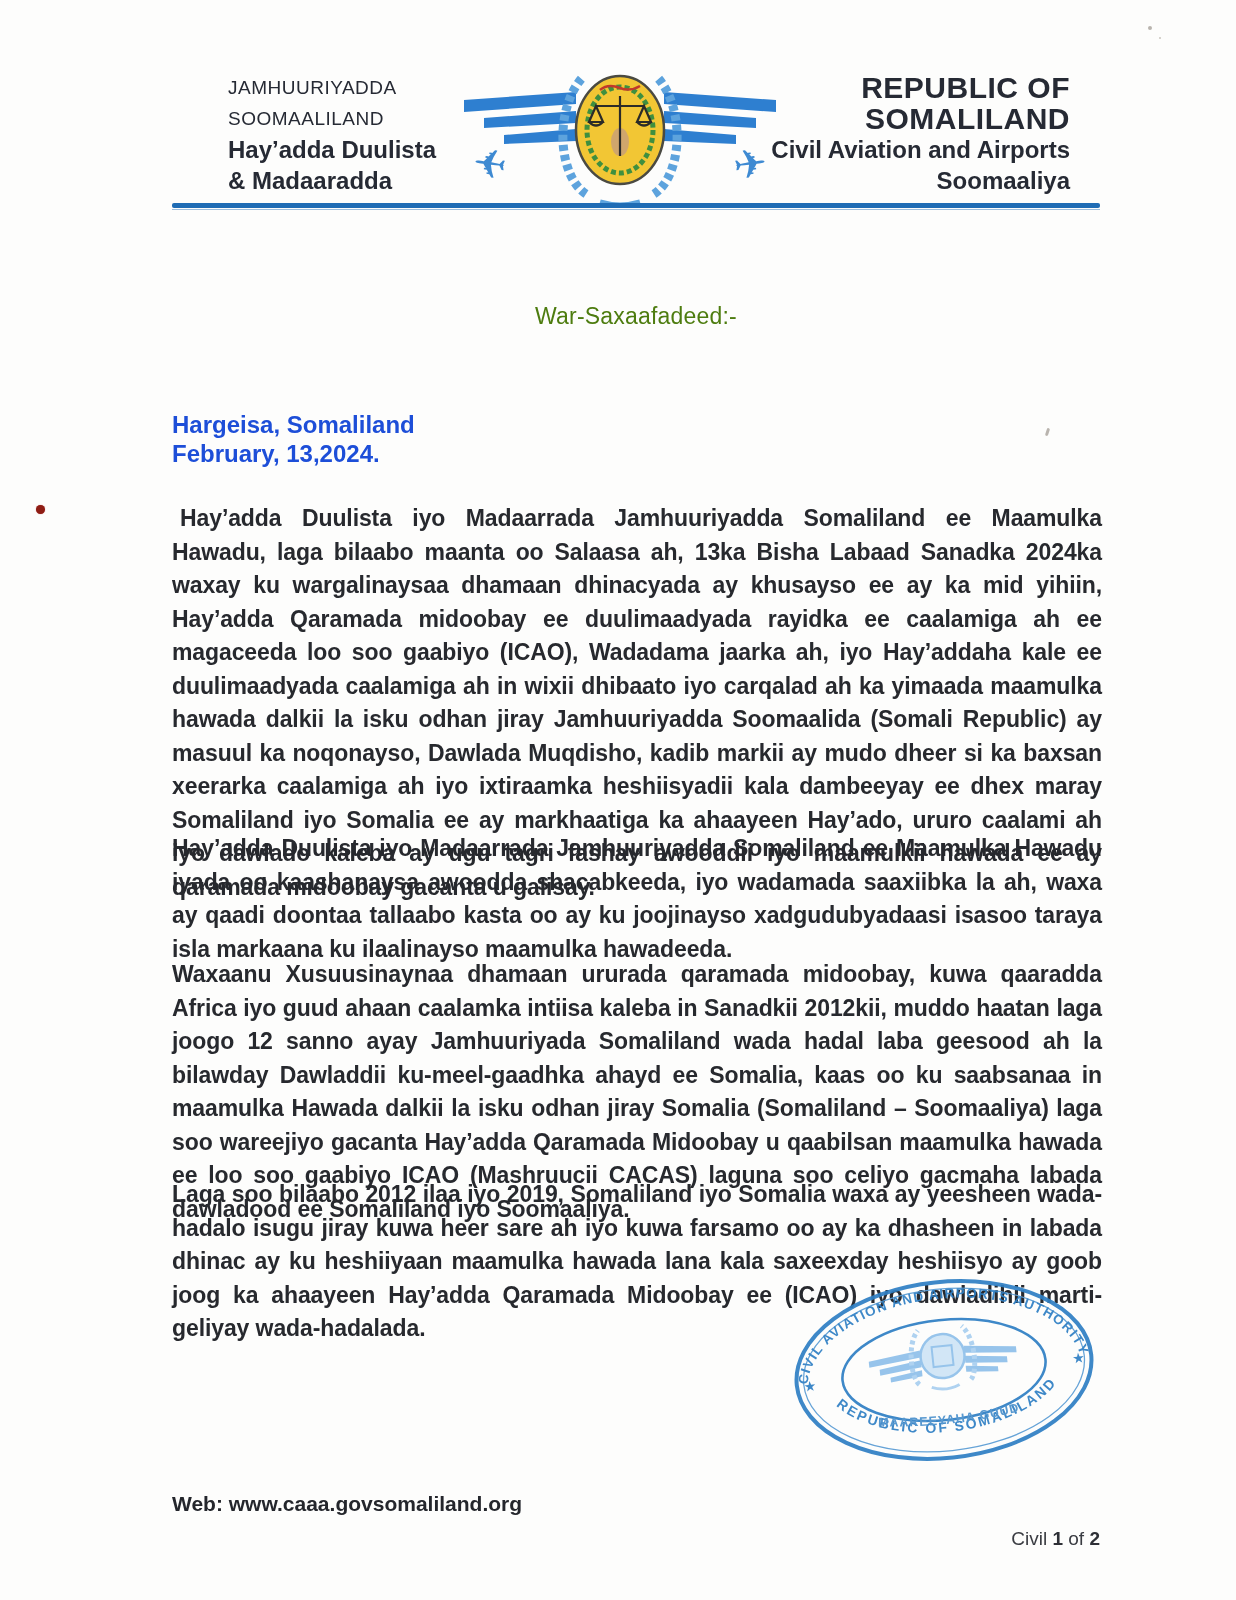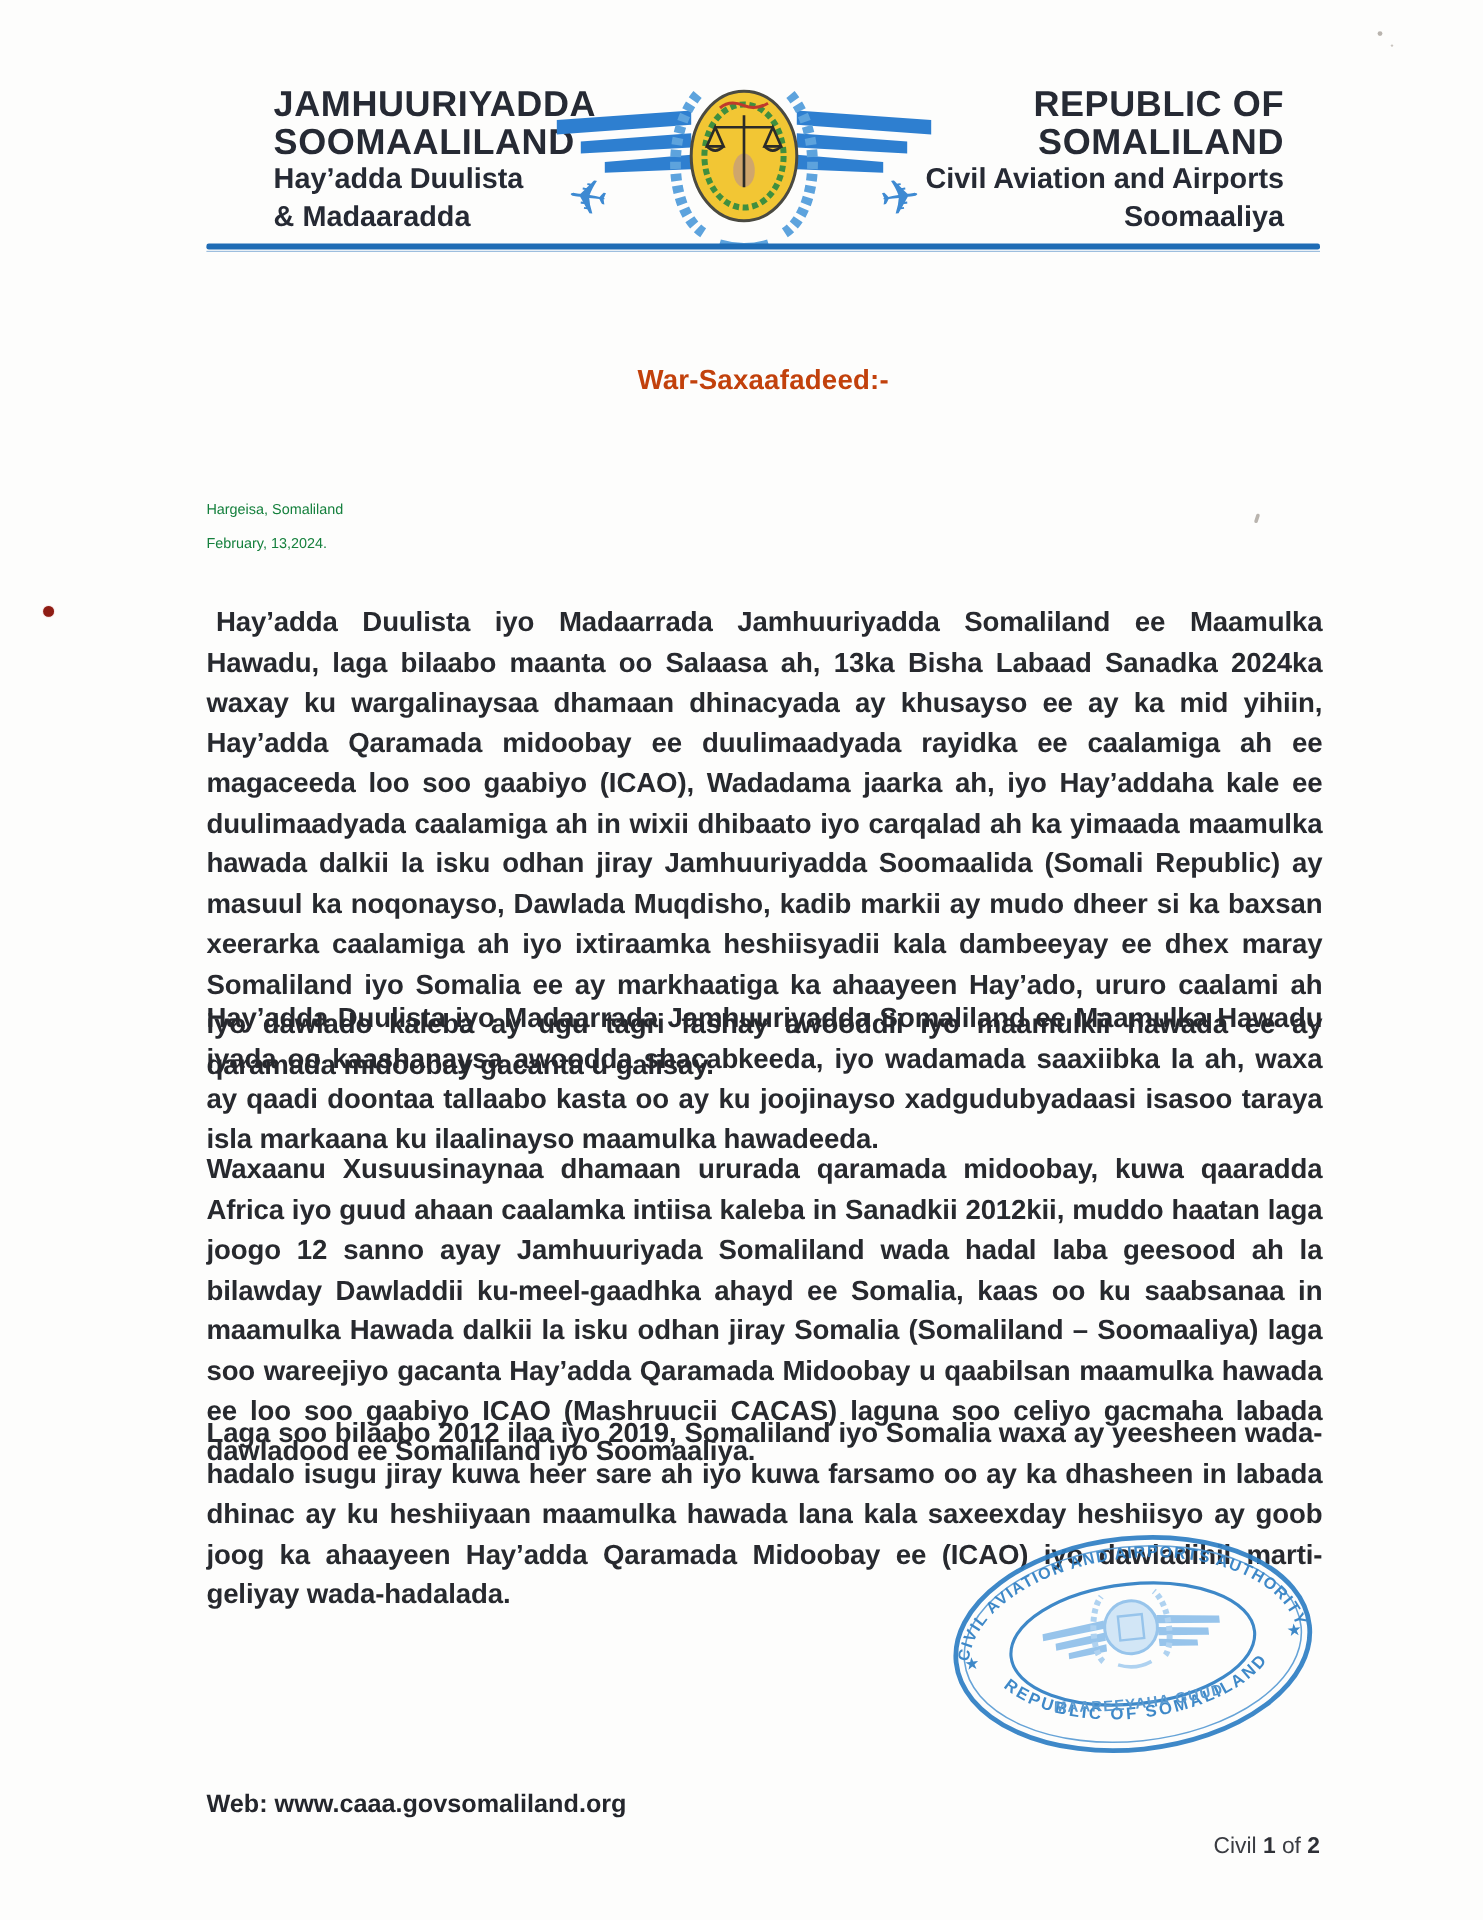--- a/index.html
+++ b/index.html
@@ -5,33 +5,33 @@
   html,body{margin:0;padding:0;}
   body{
     width:1236px;height:1600px;background:#f4f4f2;
     font-family:"Liberation Sans", sans-serif;
     position:relative;overflow:hidden;
   }
   .sheet{position:absolute;inset:0;background:#fdfdfc;color:#26282e;}
 
   
   .hdr-left{position:absolute;left:228px;top:72px;line-height:31px;color:#262a34;}
-  .hdr-left .big{font-size:30px;font-weight:700;letter-spacing:.5px;}
+  .hdr-left .big{font-size:19px;font-weight:400;letter-spacing:.5px;}
   .hdr-left .sm{font-size:24px;font-weight:700;}
   .hdr-right{position:absolute;right:166px;top:72px;line-height:31px;text-align:right;color:#262a34;}
   .hdr-right .big{font-size:30px;font-weight:700;letter-spacing:.5px;}
   .hdr-right .sm{font-size:24px;font-weight:700;}
   .logo-box{position:absolute;left:450px;top:56px;width:340px;height:152px;}
   .rule{position:absolute;left:172px;top:203px;width:928px;height:5px;background:#1f6cb5;border-radius:2px;}
   .rule2{position:absolute;left:172px;top:209px;width:928px;height:1px;background:#9dbede;}
 
   
   .doc-title{position:absolute;left:172px;top:303px;width:928px;text-align:center;
-    font-size:23px;font-weight:700;color:#c2410c;letter-spacing:.2px;}
-  .dateline{position:absolute;left:172px;top:410px;font-size:12px;font-weight:400;line-height:29px;color:#15803d;}
+    font-size:23px;font-weight:400;color:#4d7c0f;letter-spacing:.2px;}
+  .dateline{position:absolute;left:172px;top:410px;font-size:24px;font-weight:700;line-height:29px;color:#1d4ed8;}
   .para{position:absolute;left:172px;width:930px;font-size:23px;font-weight:700;
     line-height:33.5px;text-align:justify;color:#27292e;letter-spacing:-.1px;}
   .p1{top:502px;text-indent:8px;}
   .p2{top:832px;}
   .p3{top:958px;}
   .p4{top:1178px;}
 
   
   .stamp{position:absolute;left:792px;top:1278px;width:304px;height:184px;
     transform:rotate(-6deg);opacity:.92;}

